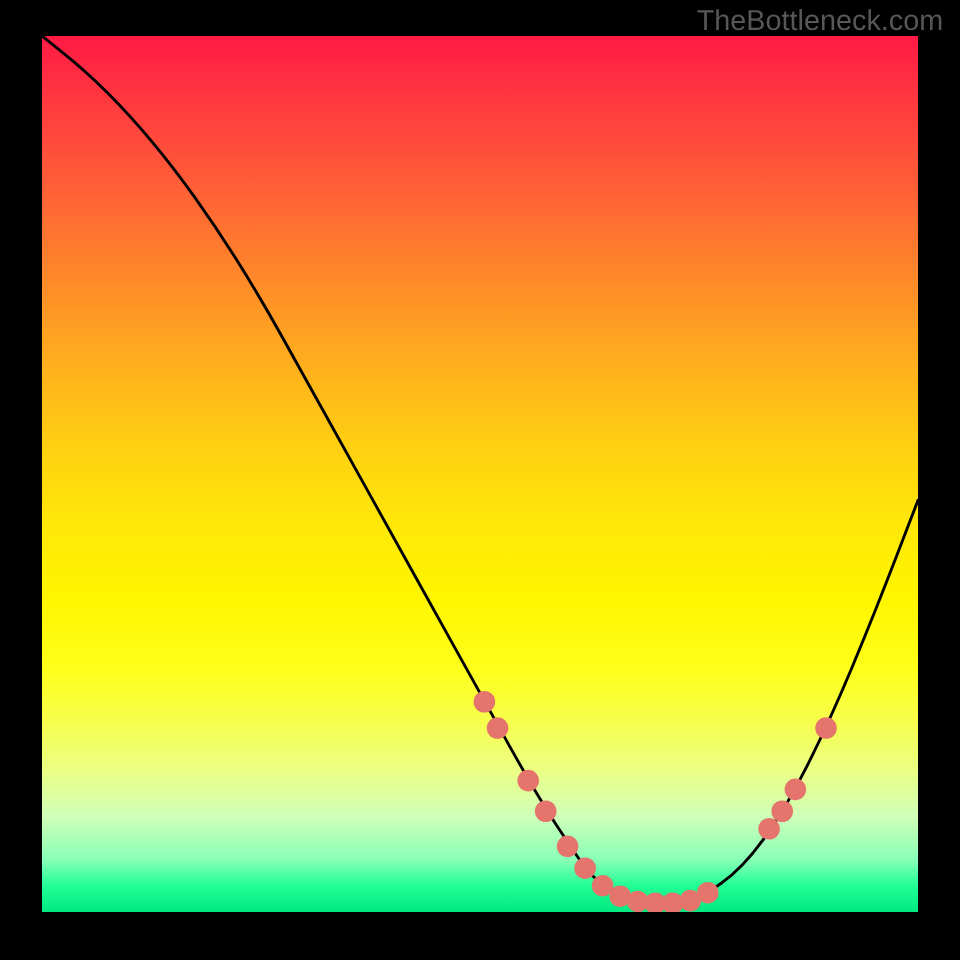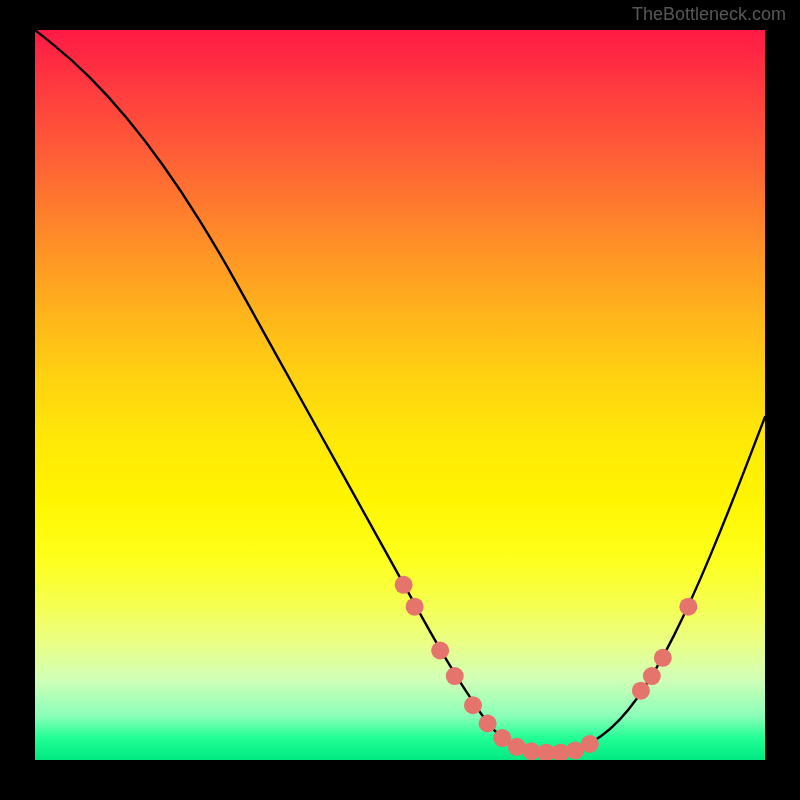--- a/index.html
+++ b/index.html
@@ -9,21 +9,21 @@
     background: #000;
     position: relative;
     overflow: hidden;
     font-family: Arial, sans-serif;
   }
   .watermark {
     position: absolute;
     top: 4px;
     right: 14px;
     color: #575757;
-    font-size: 18px;
+    font-size: 24px;
     font-weight: 500;
     z-index: 10;
   }
   .plot-area {
     position: absolute;
     left: 35px;
     top: 30px;
     width: 730px;
     height: 730px;
     overflow: hidden;

